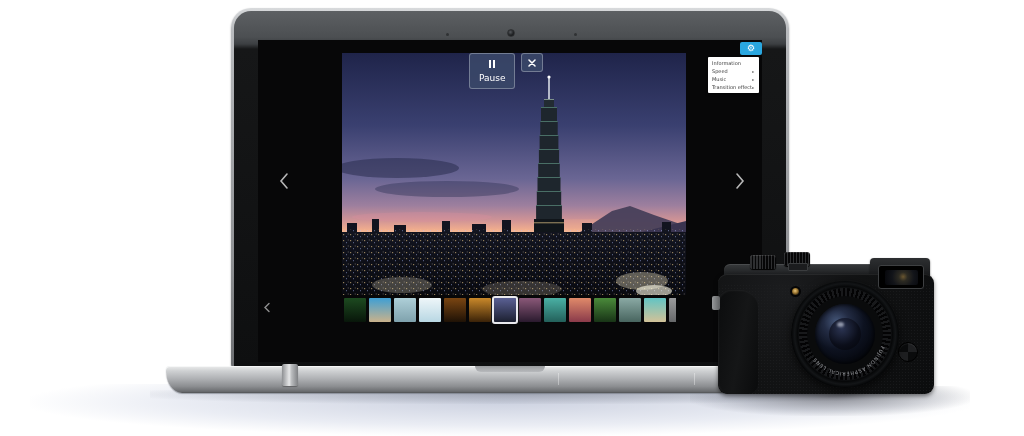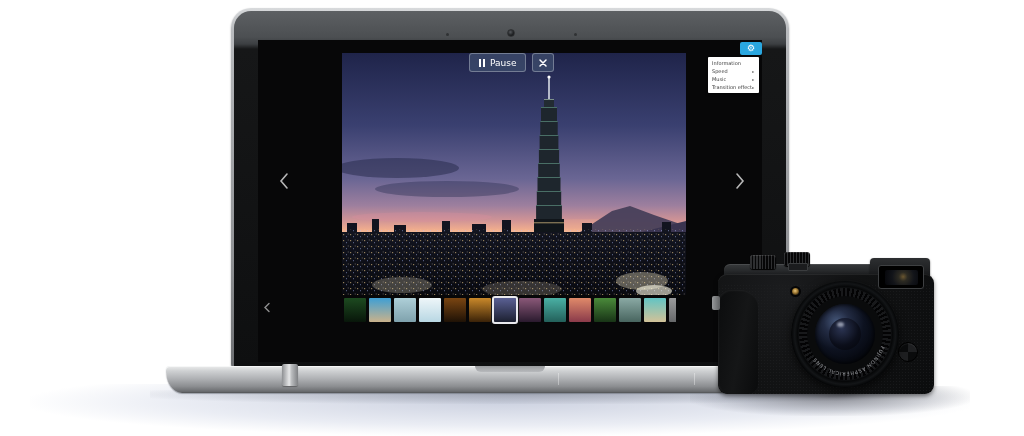--- a/index.html
+++ b/index.html
@@ -31,21 +31,21 @@
 
   
   .photo { position:absolute; left:84px; top:13px; width:344px; height:242px; }
   .photo svg { display:block; }
 
   
   .pause-group { position:absolute; left:211px; top:13px; display:flex; gap:6px; z-index:5; }
   .btn-overlay { display:flex; align-items:center; justify-content:center;
     background:rgba(58,72,105,.88); border:1px solid rgba(255,255,255,.30); border-radius:3px;
     color:#fff; cursor:pointer; }
-  .btn-pause { gap:5px; padding:3px 9px; height:19px; font-size:9px; }
+  .btn-pause { gap:5px; padding:3px 9px; height:36px; font-size:9px;flex-direction:column; }
   .pause-bars { display:flex; gap:2px; }
   .pause-bars i { display:block; width:2px; height:8px; background:#fff; }
   .btn-close { width:22px; height:19px; }
 
   .gear-btn { position:absolute; left:482px; top:2px; width:22px; height:13px; z-index:6;
     background:#2aa7e0; border-radius:2px; color:#fff; font-size:9px; line-height:13px; text-align:center; cursor:pointer; }
 
   .menu { position:absolute; left:450px; top:17px; width:51px; z-index:6;
     background:#ffffff; border-radius:1px; box-shadow:0 1px 3px rgba(0,0,0,.5); padding:2px 0; }
   .menu-item { display:flex; justify-content:space-between; align-items:center;

